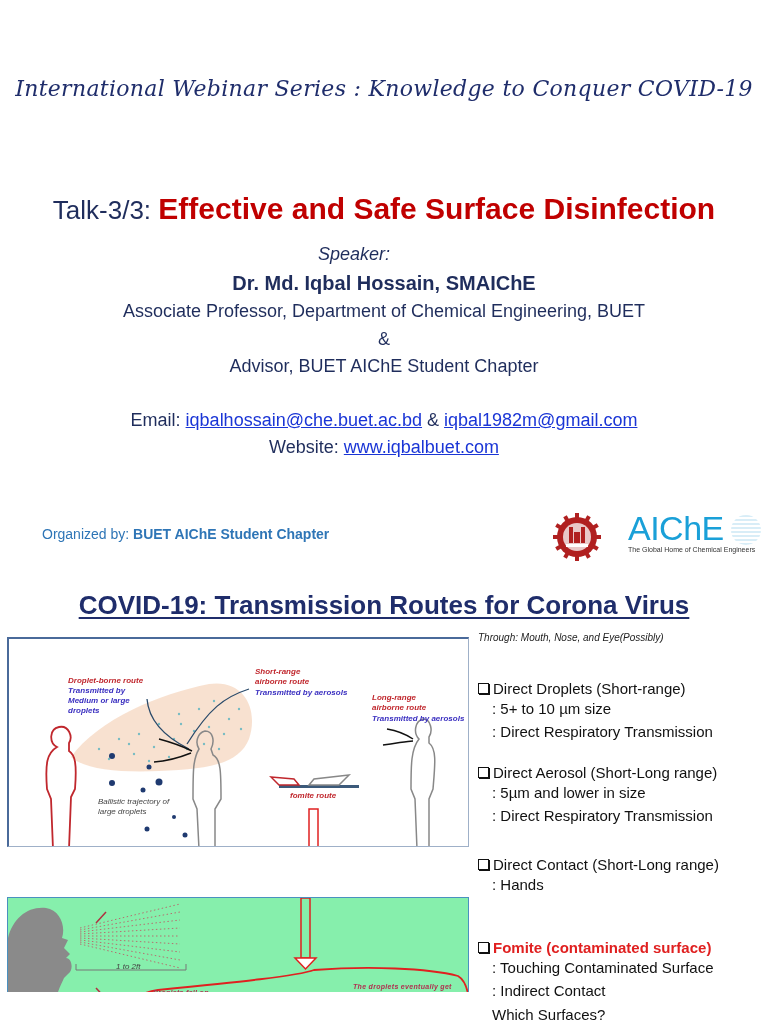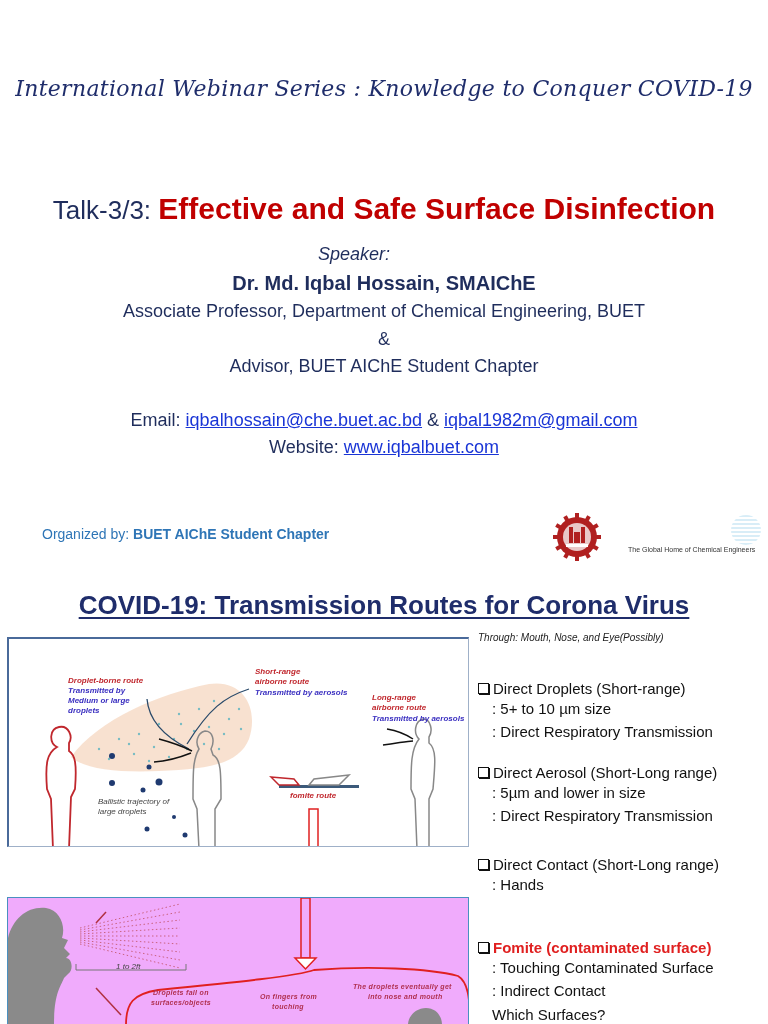--- a/index.html
+++ b/index.html
@@ -46,22 +46,22 @@
   
   .slide2-title {
     left: 0; width: 768px; top: 590px; text-align: center;
     font-size: 26px; font-weight: bold; color: #1f2d6b; text-decoration: underline; text-underline-offset: 3px;
   }
   .diag1 {
     left: 7px; top: 637px; width: 462px; height: 210px;
     border: 2px solid #4a6a9a; border-right: 1px solid #9fb0c8; border-bottom: 1px solid #9fb0c8; background: #fff; overflow: hidden;
   }
   .diag2 {
-    left: 7px; top: 897px; width: 462px; height: 127px;
-    border: 1px solid #4a90c0; border-bottom: none; background: #f0abfc; overflow: hidden;
+    left: 7px; top: 897px; width: 462px; height: 95px;
+    border: 1px solid #4a90c0; border-bottom: none; background: #86efac; overflow: hidden;
   }
   .dlabel { position: absolute; font-size: 8px; font-weight: bold; line-height: 10px; white-space: nowrap; font-style: italic; }
   .red { color: #c0272d; }
   .blue { color: #3a2fc0; }
   .dark { color: #444; font-weight: normal; }
   .pink { color: #b03050; font-weight: bold; font-size: 7px; letter-spacing: .3px; }
 
   .right-col { left: 478px; top: 630px; width: 290px; }
   .rc-title { font-size: 16px; font-weight: bold; color: #111; white-space: nowrap; }
   .rc-sub { font-size: 10px; font-style: italic; color: #222; margin-top: 2px; white-space: nowrap; }
@@ -120,20 +120,21 @@
     </g>
     <circle cx="24" cy="24" r="14" fill="#e9c9c9"></circle>
     <rect x="16" y="14" width="4" height="16" fill="#b02020"></rect>
       <rect x="28" y="14" width="4" height="16" fill="#b02020"></rect>
     <rect x="21" y="19" width="6" height="11" fill="#b02020"></rect>
     <rect x="13" y="31" width="22" height="3" fill="#fff"></rect>
   </svg>
 </div>
 
 <div class="abs aiche-logo">
+  <span class="aiche-word">AIChE</span>
   <span class="aiche-globe"></span>
   <span class="aiche-tag">The Global Home of Chemical Engineers</span>
 </div>
 
 <div class="abs slide2-title">COVID-19: Transmission Routes for Corona Virus</div>
 
 <div class="abs diag1">
   <svg class="abs" style="left:0;top:0" width="462" height="210" viewBox="0 0 462 210">
 
     <path d="M62 118 C90 80 150 55 200 45 C235 40 250 70 240 100 C230 125 200 130 150 132 C110 134 75 130 62 118 Z" fill="#f7dcc8" opacity="0.85"></path>

